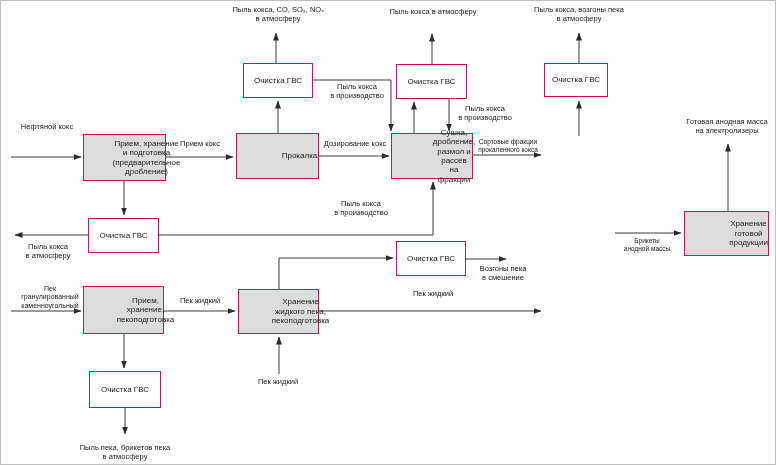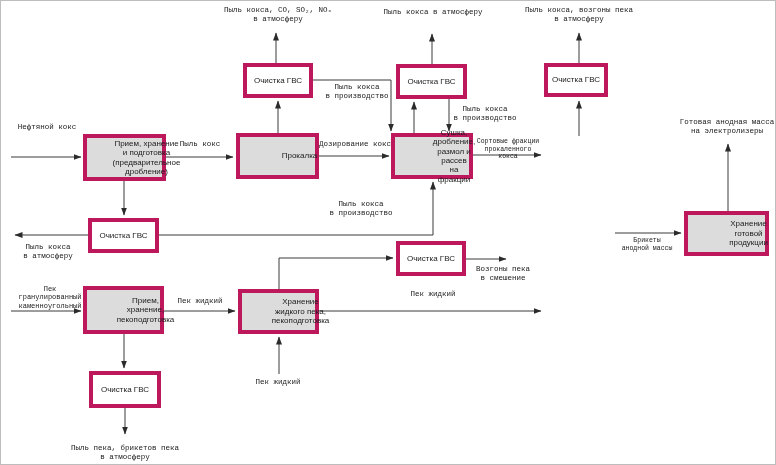--- a/index.html
+++ b/index.html
@@ -10,36 +10,35 @@
     border:1px solid #bdbdbd;
     box-sizing:border-box;
     font-family:"Liberation Sans", sans-serif;
     color:#1a1a1a;
     overflow:hidden;
   }
   #edges{position:absolute;left:0;top:0;width:776px;height:465px;}
   .box{
     position:absolute;
     box-sizing:border-box;
-    border:4px solid #be185d;
+    border:1px solid #be185d;
     display:flex;align-items:center;justify-content:center;
     text-align:center;
     font-size:8px;line-height:1.18;
     white-space:pre-line;
     z-index:2;
   }
   .gray{background:#dcdcdc;padding-left:44px;}
   .white{background:#ffffff;}
   .flbl{
     position:absolute;
     font-size:7.5px;line-height:1.18;
     text-align:center;
     white-space:pre-line;
     z-index:3;
-    font-family:Liberation Mono, monospace;
   }
   .sm{font-size:6.5px;}
 </style>
 </head>
 <body>
 
 <div id="canvas">
 
   <svg id="edges" width="776" height="465" viewBox="0 0 776 465">
     <defs>
@@ -93,21 +92,21 @@
 готовой продукции</div>
 
   <div class="box white" style="left:242px;top:62px;width:70px;height:35px">Очистка ГВС</div>
   <div class="box white" style="left:395px;top:63px;width:71px;height:35px">Очистка ГВС</div>
   <div class="box white" style="left:543px;top:62px;width:64px;height:34px">Очистка ГВС</div>
   <div class="box white" style="left:87px;top:217px;width:71px;height:35px">Очистка ГВС</div>
   <div class="box white" style="left:395px;top:240px;width:70px;height:35px">Очистка ГВС</div>
   <div class="box white" style="left:88px;top:370px;width:72px;height:37px">Очистка ГВС</div>
 
   <div class="flbl" style="left:8px;top:122px;width:76px">Нефтяной кокс</div>
-  <div class="flbl" style="left:166px;top:139px;width:66px">Пыль кокс</div>
+  <div class="flbl" style="left:166px;top:139px;width:66px">Прием кокс</div>
   <div class="flbl" style="left:318px;top:139px;width:72px">Дозирование кокс</div>
   <div class="flbl sm" style="left:473px;top:137px;width:68px">Сортовые фракции
 прокаленного кокса</div>
   <div class="flbl" style="left:217px;top:5px;width:120px">Пыль кокса, CO, SO₂, NOₓ
 в атмосферу</div>
   <div class="flbl" style="left:382px;top:7px;width:100px">Пыль кокса в атмосферу</div>
   <div class="flbl" style="left:518px;top:5px;width:120px">Пыль кокса, возгоны пека
 в атмосферу</div>
   <div class="flbl" style="left:671px;top:117px;width:110px">Готовая анодная масса
 на электролизеры</div>

